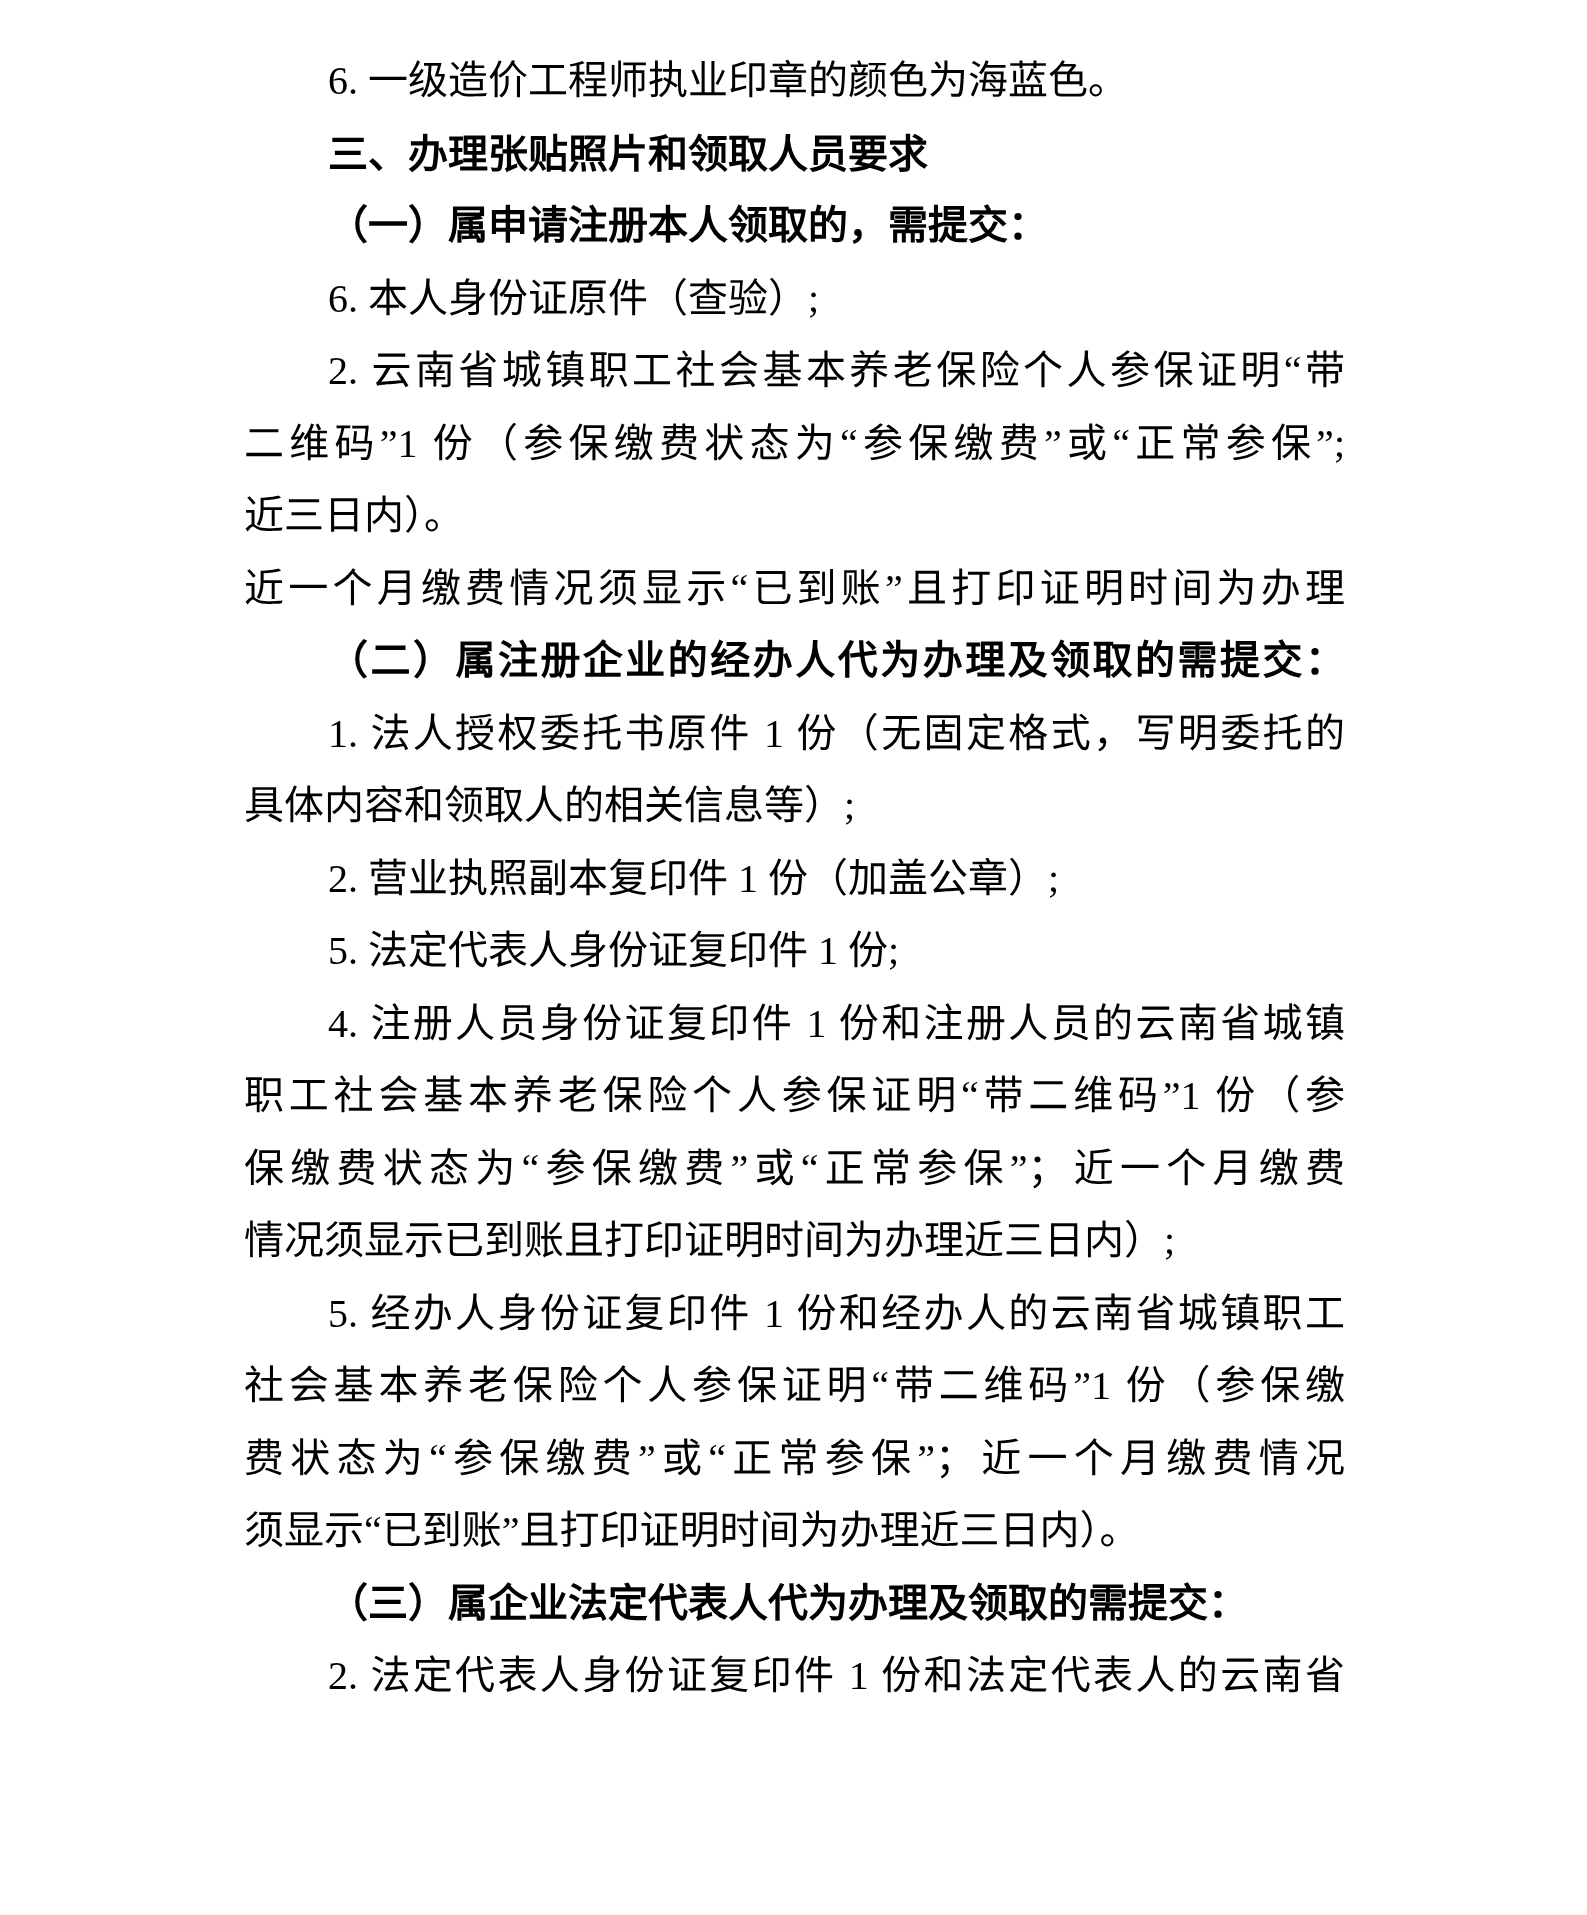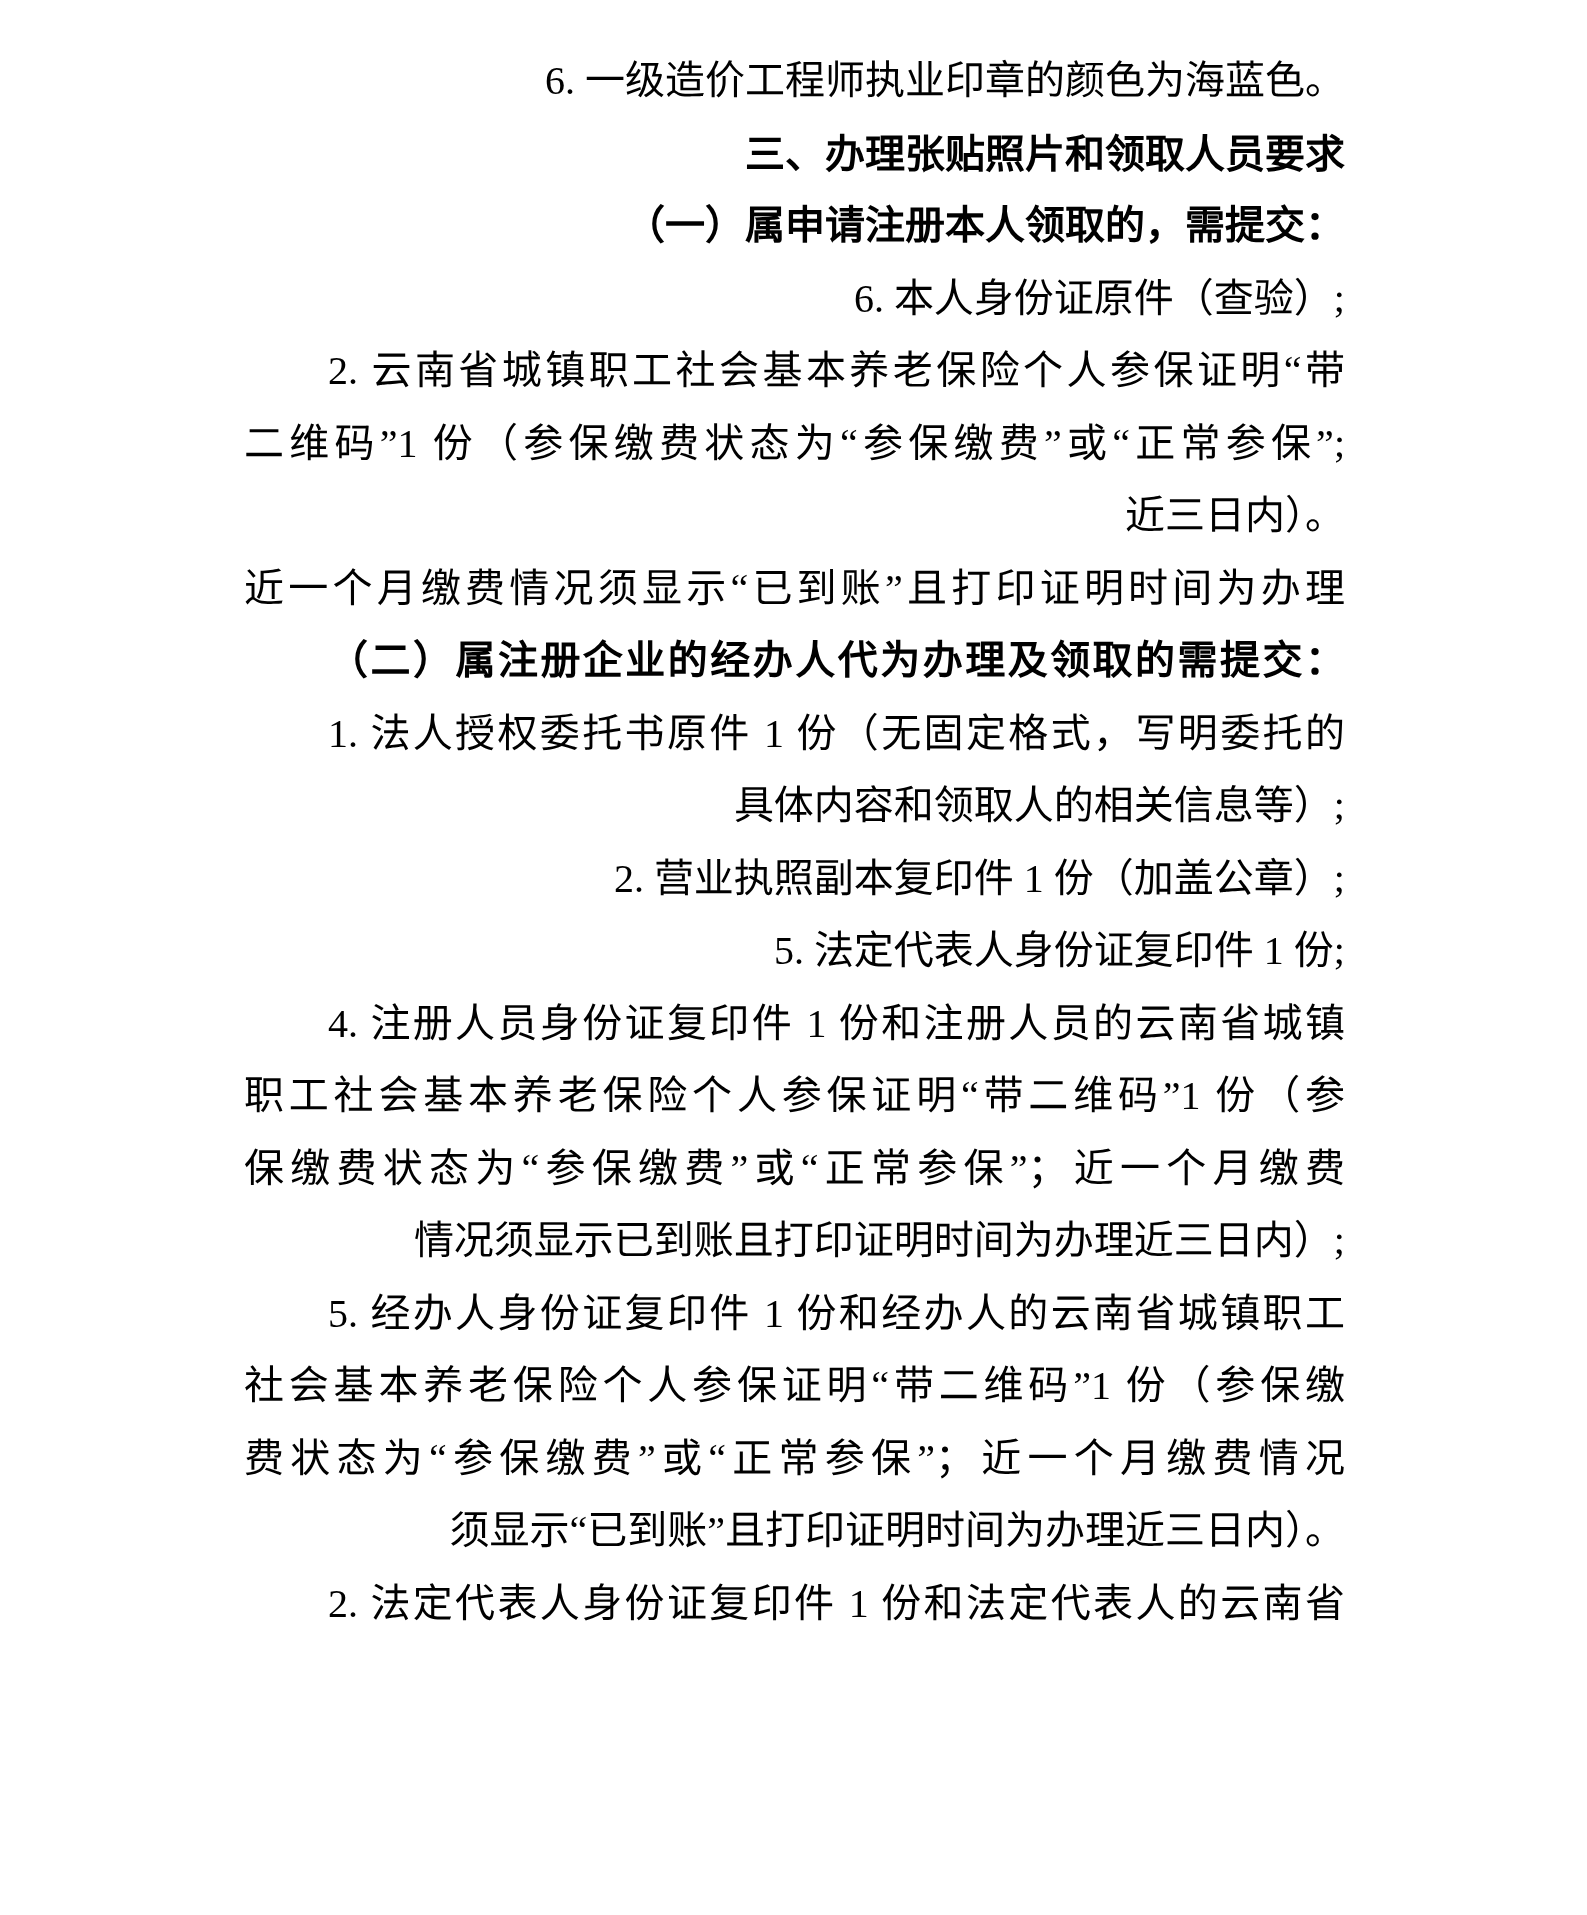--- a/index.html
+++ b/index.html
@@ -20,21 +20,21 @@
   .doc-body {
     position: absolute;
     left: 244px;
     top: 45px;
     width: 1101px;
   }
   .line {
     height: 72.5px;
     line-height: 72.5px;
     font-size: 40px;
-    text-align: right;
+    text-align: left;
     overflow: visible;
   }
   .line.indent {
     padding-left: 84px;
   }
   .line.fill {
     text-align: justify;
     text-align-last: justify;
   }
   .line.h1 {
@@ -65,15 +65,16 @@
       <div class="line body indent">2. 营业执照副本复印件 1 份（加盖公章）;</div>
       <div class="line body indent">5. 法定代表人身份证复印件 1 份;</div>
       <div class="line body indent fill">4. 注册人员身份证复印件 1 份和注册人员的云南省城镇</div>
       <div class="line body fill">职工社会基本养老保险个人参保证明“带二维码”1 份（参</div>
       <div class="line body fill">保缴费状态为“参保缴费”或“正常参保”；近一个月缴费</div>
       <div class="line body">情况须显示已到账且打印证明时间为办理近三日内）;</div>
       <div class="line body indent fill">5. 经办人身份证复印件 1 份和经办人的云南省城镇职工</div>
       <div class="line body fill">社会基本养老保险个人参保证明“带二维码”1 份（参保缴</div>
       <div class="line body fill">费状态为“参保缴费”或“正常参保”；近一个月缴费情况</div>
       <div class="line body">须显示“已到账”且打印证明时间为办理近三日内）。</div>
+      <div class="line h2 indent">（三）属企业法定代表人代为办理及领取的需提交：</div>
       <div class="line body indent fill">2. 法定代表人身份证复印件 1 份和法定代表人的云南省</div>
     </div>
 </div>
 
 </body></html>

